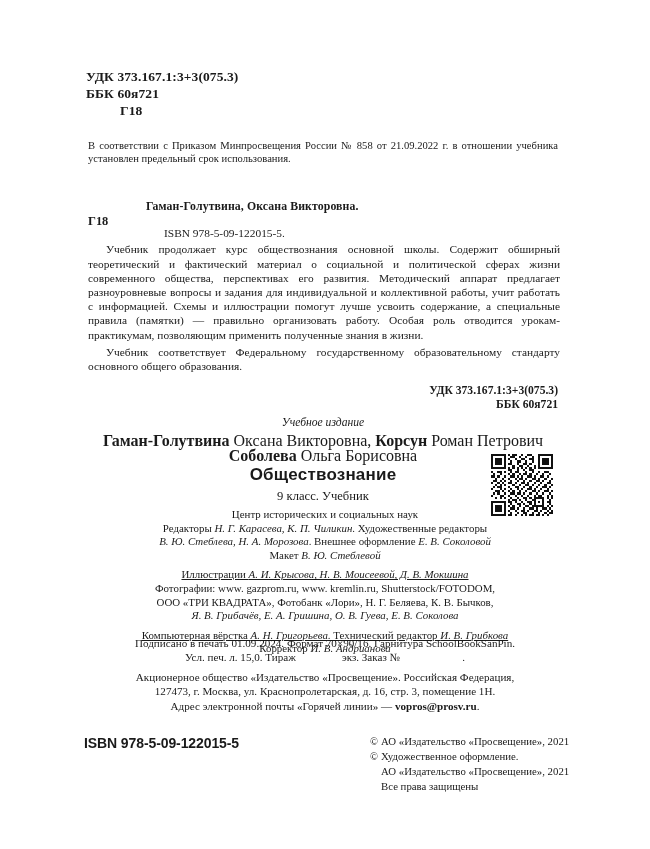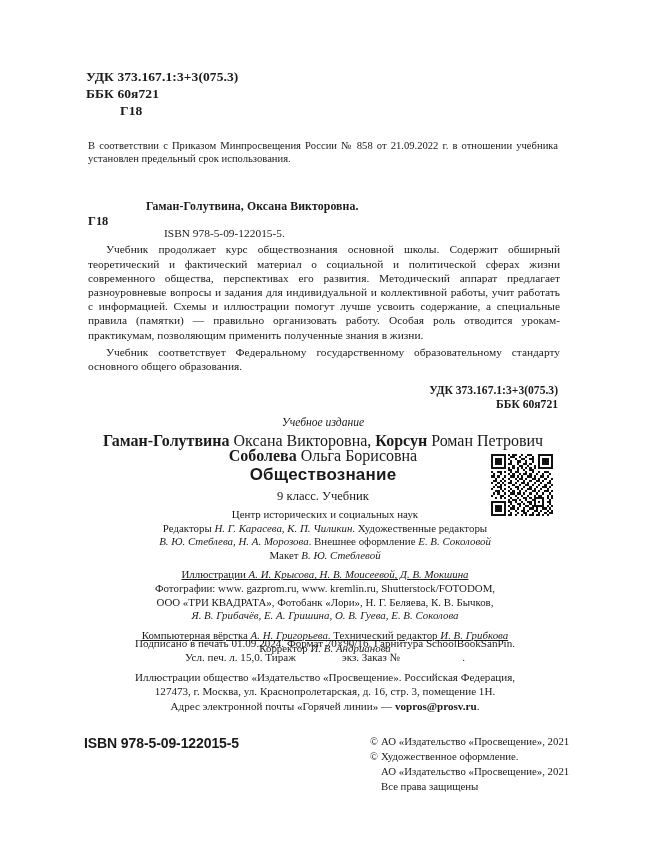--- a/index.html
+++ b/index.html
@@ -492,21 +492,21 @@
     <div class="grp gap"><span>Компьютерная вёрстка </span><span class="i">А. Н. Григорьева</span><span>. Технический редактор </span><span class="i">И. В. Грибкова</span></div>
     <div class="grp"><span>Корректор </span><span class="i">И. В. Андрианова</span></div>
   </div>
 
   <div class="blk" id="printdata">
     <div>Подписано в печать 01.09.2024. Формат 70×90/16. Гарнитура SchoolBookSanPin.</div>
     <div><span>Усл. печ. л. 15,0. Тираж</span><span class="sp-wide"></span><span>экз. Заказ №</span><span class="sp-wide2"></span><span>.</span></div>
   </div>
 
   <div class="blk" id="publisher">
-    <div>Иллюстрации общество «Издательство «Просвещение». Российская Федерация,</div>
+    <div>Акционерное общество «Издательство «Просвещение». Российская Федерация,</div>
     <div>127473, г. Москва, ул. Краснопролетарская, д. 16, стр. 3, помещение 1Н.</div>
     <div><span>Адрес электронной почты «Горячей линии» — </span><span class="b">vopros@prosv.ru</span><span>.</span></div>
   </div>
 
   <div class="blk" id="isbn-bottom">ISBN 978-5-09-122015-5</div>
 
   <div class="blk" id="copyright">
     <div class="c-row"><span class="c-sym">©</span><span>АО «Издательство «Просвещение», 2021</span></div>
     <div class="c-row"><span class="c-sym">©</span><span>Художественное оформление.</span></div>
     <div class="c-row c-indent">АО «Издательство «Просвещение», 2021</div>

